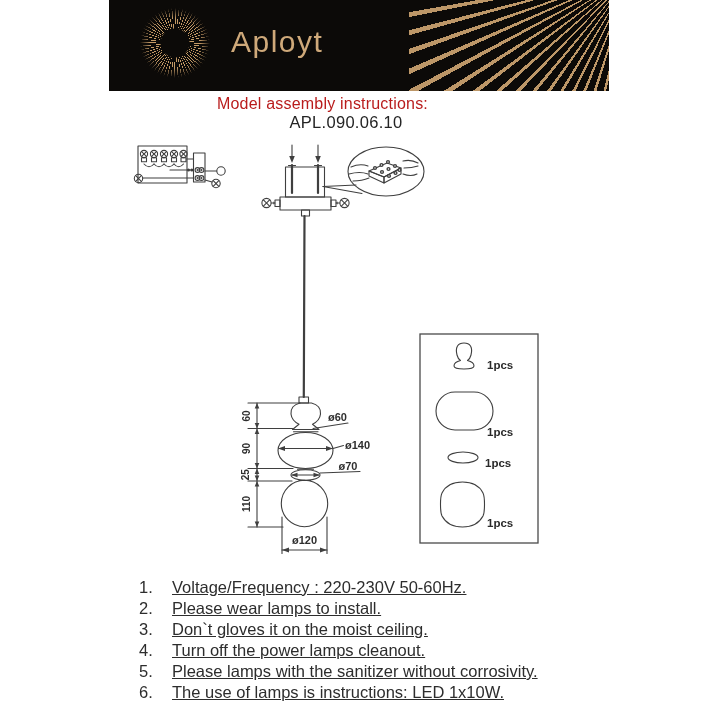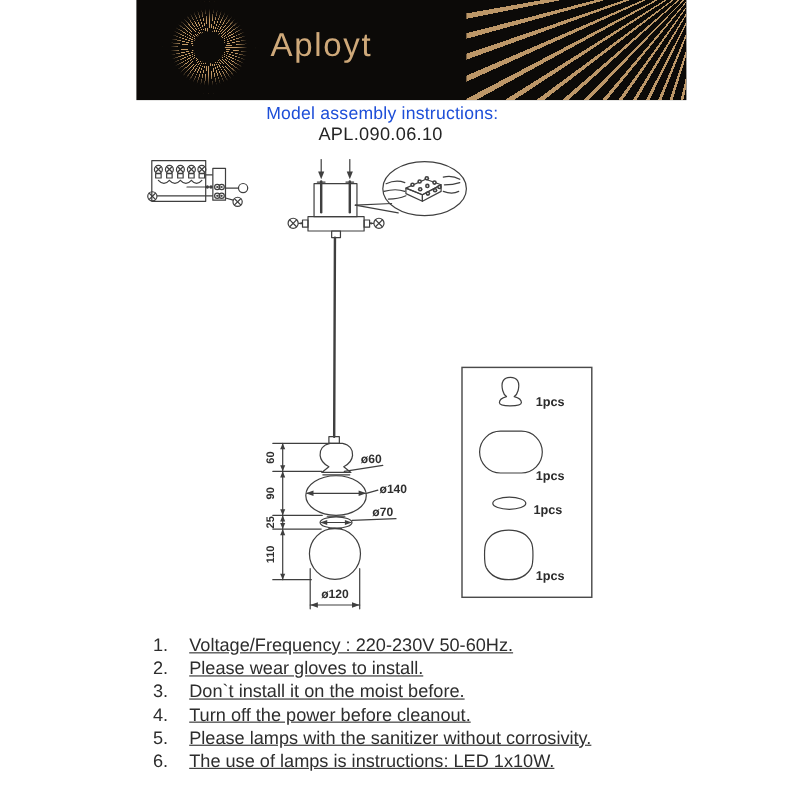--- a/index.html
+++ b/index.html
@@ -1,32 +1,32 @@
 <!DOCTYPE html>
 <html><head>
 <meta charset="utf-8">
 <style>
   html,body{margin:0;padding:0;background:#ffffff;}
   .page{position:relative;width:720px;height:720px;background:#ffffff;overflow:hidden;
         font-family:"Liberation Sans",sans-serif;}
 
   
-  .banner{position:absolute;left:124px;top:0;width:500px;height:91px;background:#0c0a08;overflow:hidden;}
+  .banner{position:absolute;left:109px;top:0;width:500px;height:91px;background:#0c0a08;overflow:hidden;}
   .starburst{position:absolute;left:24px;top:1px;width:84px;height:84px;border-radius:50%;
     background:
       radial-gradient(circle, rgba(12,10,8,0) 0 25px, #0c0a08 35px),
       radial-gradient(circle, #0c0a08 0 14px, rgba(12,10,8,0) 15px),
       repeating-conic-gradient(from 0deg, #c49a66 0deg 1.5deg, rgba(12,10,8,0) 1.5deg 6deg);}
   .brand{position:absolute;left:122px;top:25px;font-size:30px;color:#cfa97a;letter-spacing:1.5px;font-weight:400;}
   .fan{position:absolute;right:0;top:0;width:200px;height:91px;
     background:repeating-conic-gradient(from 150deg at 112% -30%, rgba(192,154,106,0) 0deg 3.2deg, #bd9768 3.2deg 4.4deg);}
 
   
   .title-heading{position:absolute;left:0;top:95px;width:645px;text-align:center;
-    font-size:16px;font-weight:500;color:#1d4ed8;letter-spacing:.2px;margin-left:25px;}
+    font-size:16px;font-weight:500;color:#b91c1c;letter-spacing:.2px;}
   .title-model{position:absolute;left:0;top:113px;width:692px;text-align:center;
     font-size:16.5px;font-weight:500;color:#242424;letter-spacing:.3px;}
 
   
   .wiring{position:absolute;left:125px;top:130px;width:105px;height:62px;}
   .pendant{position:absolute;left:240px;top:140px;width:200px;height:420px;}
   .parts{position:absolute;left:418px;top:332px;width:124px;height:214px;}
   .ln{stroke:#3f3f3f;fill:none;stroke-width:1.1;stroke-linecap:round;stroke-linejoin:round;}
   .ln2{stroke:#3f3f3f;fill:none;stroke-width:2.2;stroke-linecap:round;}
   .fl{fill:#3f3f3f;stroke:none;}
@@ -257,29 +257,29 @@
     <text class="qty" x="69" y="195">1pcs</text>
   </svg>
 
   <div class="instructions">
     <div class="inst-row">
       <span class="inst-num">1.</span>
       <span class="inst-text">Voltage/Frequency : 220-230V 50-60Hz.</span>
     </div>
     <div class="inst-row">
       <span class="inst-num">2.</span>
-      <span class="inst-text">Please wear gloves to install.</span>
+      <span class="inst-text">Please wear lamps to install.</span>
     </div>
     <div class="inst-row">
       <span class="inst-num">3.</span>
-      <span class="inst-text">Don`t install it on the moist before.</span>
+      <span class="inst-text">Don`t gloves it on the moist ceiling.</span>
     </div>
     <div class="inst-row">
       <span class="inst-num">4.</span>
-      <span class="inst-text">Turn off the power before cleanout.</span>
+      <span class="inst-text">Turn off the power lamps cleanout.</span>
     </div>
     <div class="inst-row">
       <span class="inst-num">5.</span>
       <span class="inst-text">Please lamps with the sanitizer without corrosivity.</span>
     </div>
     <div class="inst-row">
       <span class="inst-num">6.</span>
       <span class="inst-text">The use of lamps is instructions: LED 1x10W.</span>
     </div>
   </div>

